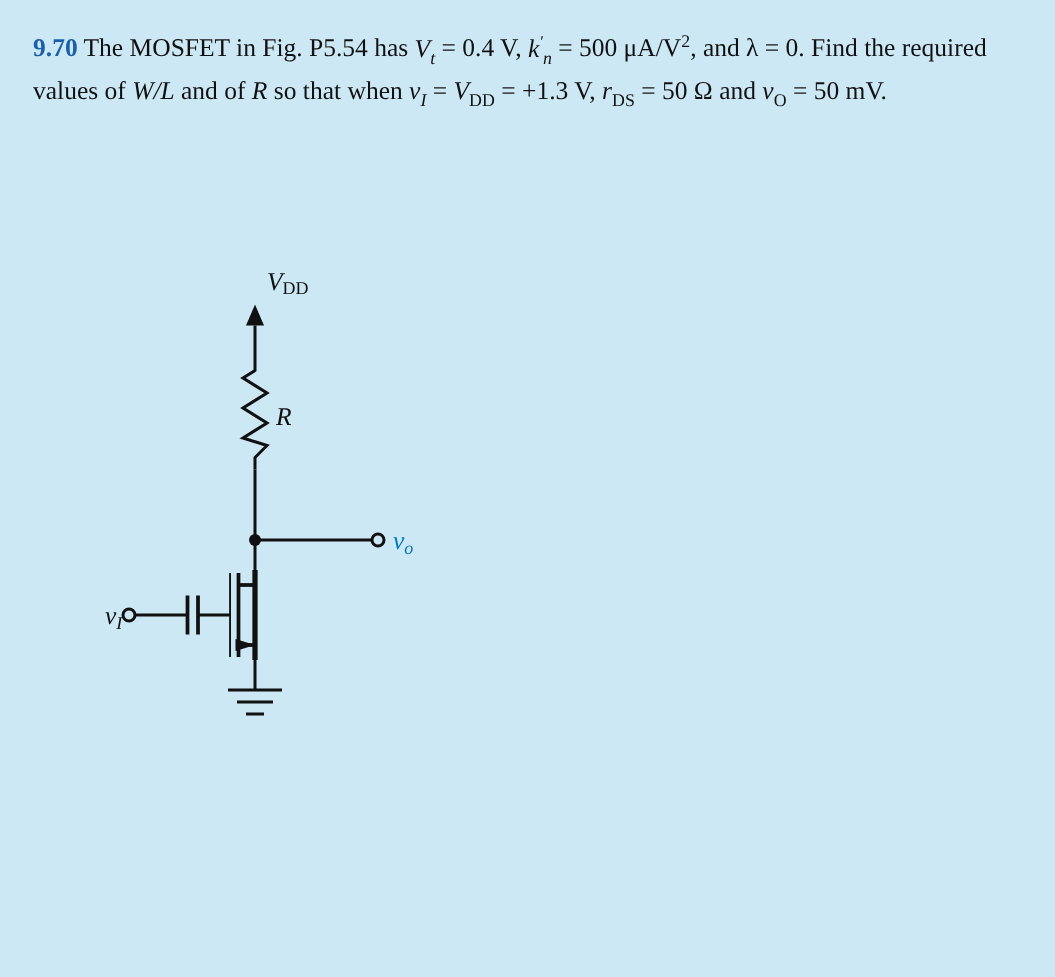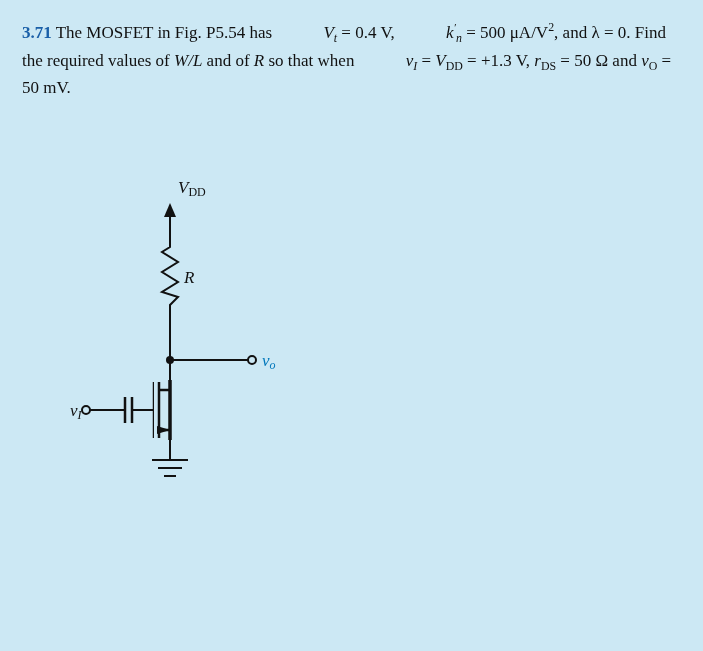--- a/index.html
+++ b/index.html
@@ -23,21 +23,20 @@
       color: #111;
       margin-bottom: 8px;
     }
     .problem-number {
       font-weight: bold;
       color: #1a5fa8;
     }
     
     .math-inline {
       font-style: italic;
-      margin-left: 47px;
     }
     sub, sup {
       font-size: 0.7em;
     }
     
     .circuit-container {
       position: absolute;
       top: 175px;
       left: 70px;
       width: 320px;
@@ -48,21 +47,21 @@
       height: 370px;
       overflow: visible;
     }
   </style>
 </head>
 <body>
 
 <div class="page">
 
   <div class="problem-text">
-    <span class="problem-number">3.71</span>
+    <span class="problem-number">9.70</span>
     The MOSFET in Fig. P5.54 has <span class="math-inline"><i>V</i><sub><i>t</i></sub></span> = 0.4 V,
     <span class="math-inline"><i>k</i><span style="font-size:0.65em; vertical-align:super; font-style:italic;">′</span><sub><i>n</i></sub></span> =
     500 μA/V<sup>2</sup>, and λ = 0. Find the required values of <i>W/L</i>
     and of <i>R</i> so that when <span class="math-inline"><i>v</i><sub><i>I</i></sub></span> = <i>V</i><sub>DD</sub> = +1.3 V,
     <i>r</i><sub>DS</sub> = 50 Ω <span>and</span>
     <i>v</i><sub>O</sub> = 50 mV.
   </div>
 
   <div class="circuit-container">
     <svg class="circuit" viewBox="0 0 320 370">

